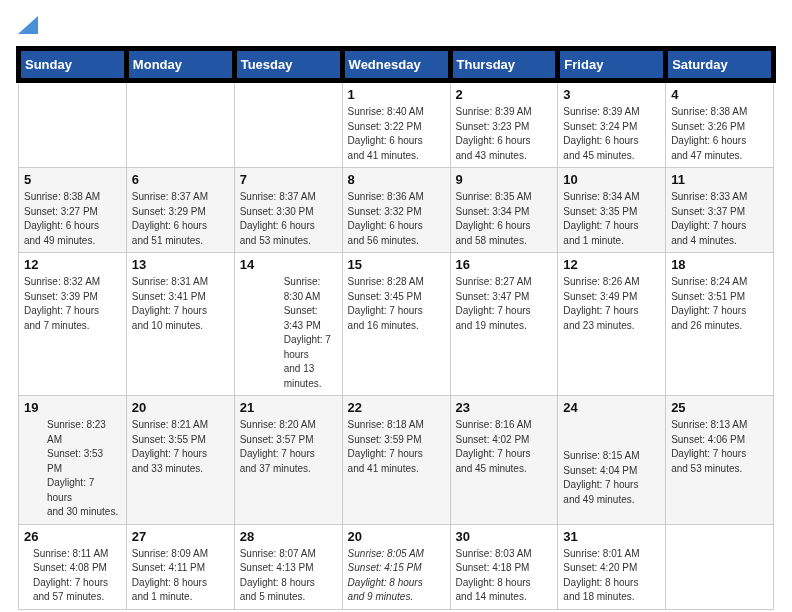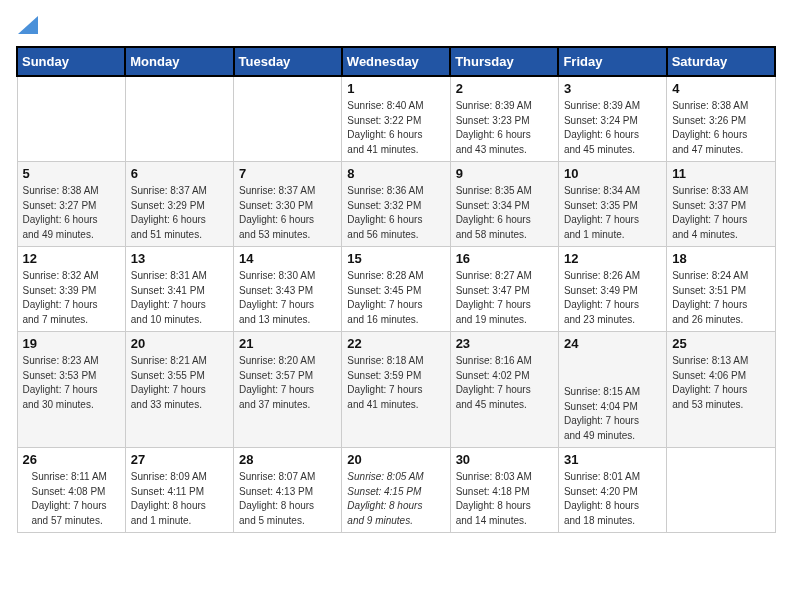--- a/index.html
+++ b/index.html
@@ -38,21 +38,21 @@
       border-collapse: collapse;
       font-size: 11px;
     }
     .calendar th {
       background: #2255a4;
       color: #fff;
       padding: 6px 4px;
       text-align: left;
       font-size: 13px;
       font-weight: bold;
-      border: 2px solid #000000;
+      border: 5px solid #000000;
     }
     .calendar td {
       border: 1px solid #ccc;
       padding: 4px 5px;
       vertical-align: top;
       min-height: 70px;
       width: 108px;
       background: #fff;
     }
     .calendar tr:nth-child(even) td {
@@ -199,21 +199,21 @@
         </td>
         <td>
           <div class="day-number">13</div>
           <div class="day-info" style="white-space: pre-line;">Sunrise: 8:31 AM
 Sunset: 3:41 PM
 Daylight: 7 hours
 and 10 minutes.</div>
         </td>
         <td>
           <div class="day-number">14</div>
-          <div class="day-info" style="white-space: pre-line;">Sunrise: 8:30 AM
+          <div class="day-info" style="white-space: pre-line; margin-left: 44px;">Sunrise: 8:30 AM
 Sunset: 3:43 PM
 Daylight: 7 hours
 and 13 minutes.</div>
         </td>
         <td>
           <div class="day-number">15</div>
           <div class="day-info" style="white-space: pre-line;">Sunrise: 8:28 AM
 Sunset: 3:45 PM
 Daylight: 7 hours
 and 16 minutes.</div>
@@ -236,21 +236,21 @@
           <div class="day-number">18</div>
           <div class="day-info" style="white-space: pre-line;">Sunrise: 8:24 AM
 Sunset: 3:51 PM
 Daylight: 7 hours
 and 26 minutes.</div>
         </td>
       </tr>
       <tr>
         <td>
           <div class="day-number">19</div>
-          <div class="day-info" style="white-space: pre-line;">Sunrise: 8:23 AM
+          <div class="day-info" style="white-space: pre-line; margin-left: 23px;">Sunrise: 8:23 AM
 Sunset: 3:53 PM
 Daylight: 7 hours
 and 30 minutes.</div>
         </td>
         <td>
           <div class="day-number">20</div>
           <div class="day-info" style="white-space: pre-line;">Sunrise: 8:21 AM
 Sunset: 3:55 PM
 Daylight: 7 hours
 and 33 minutes.</div>

